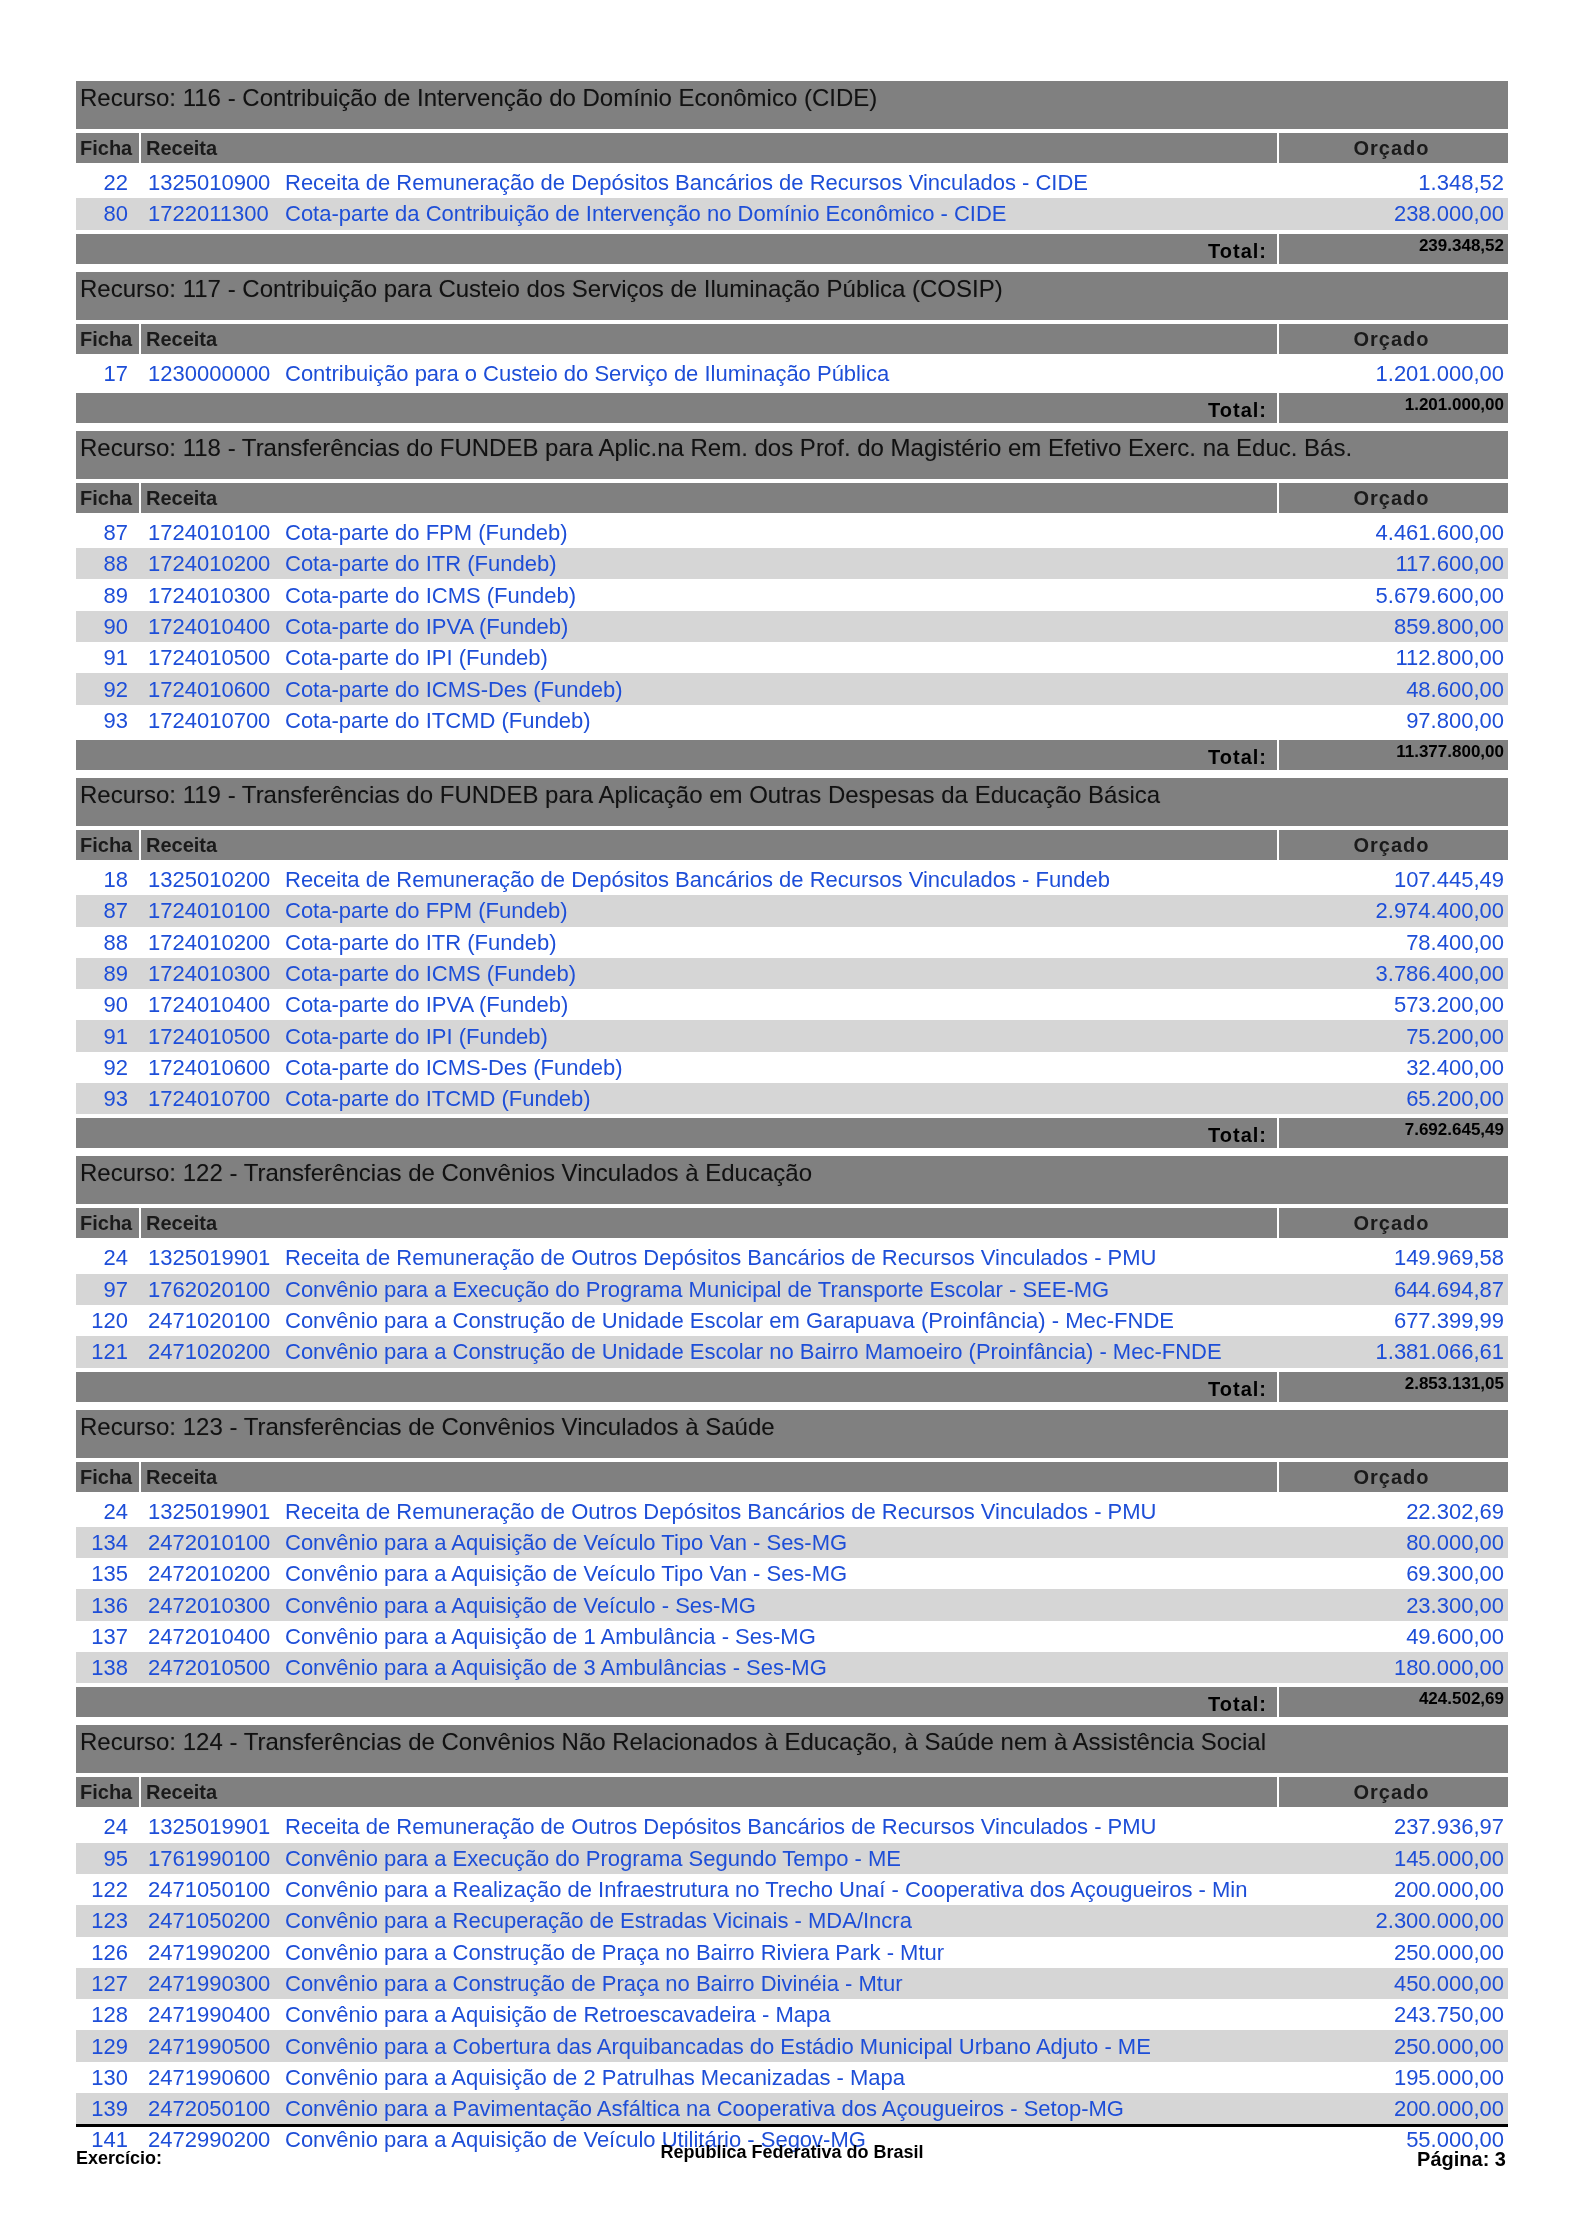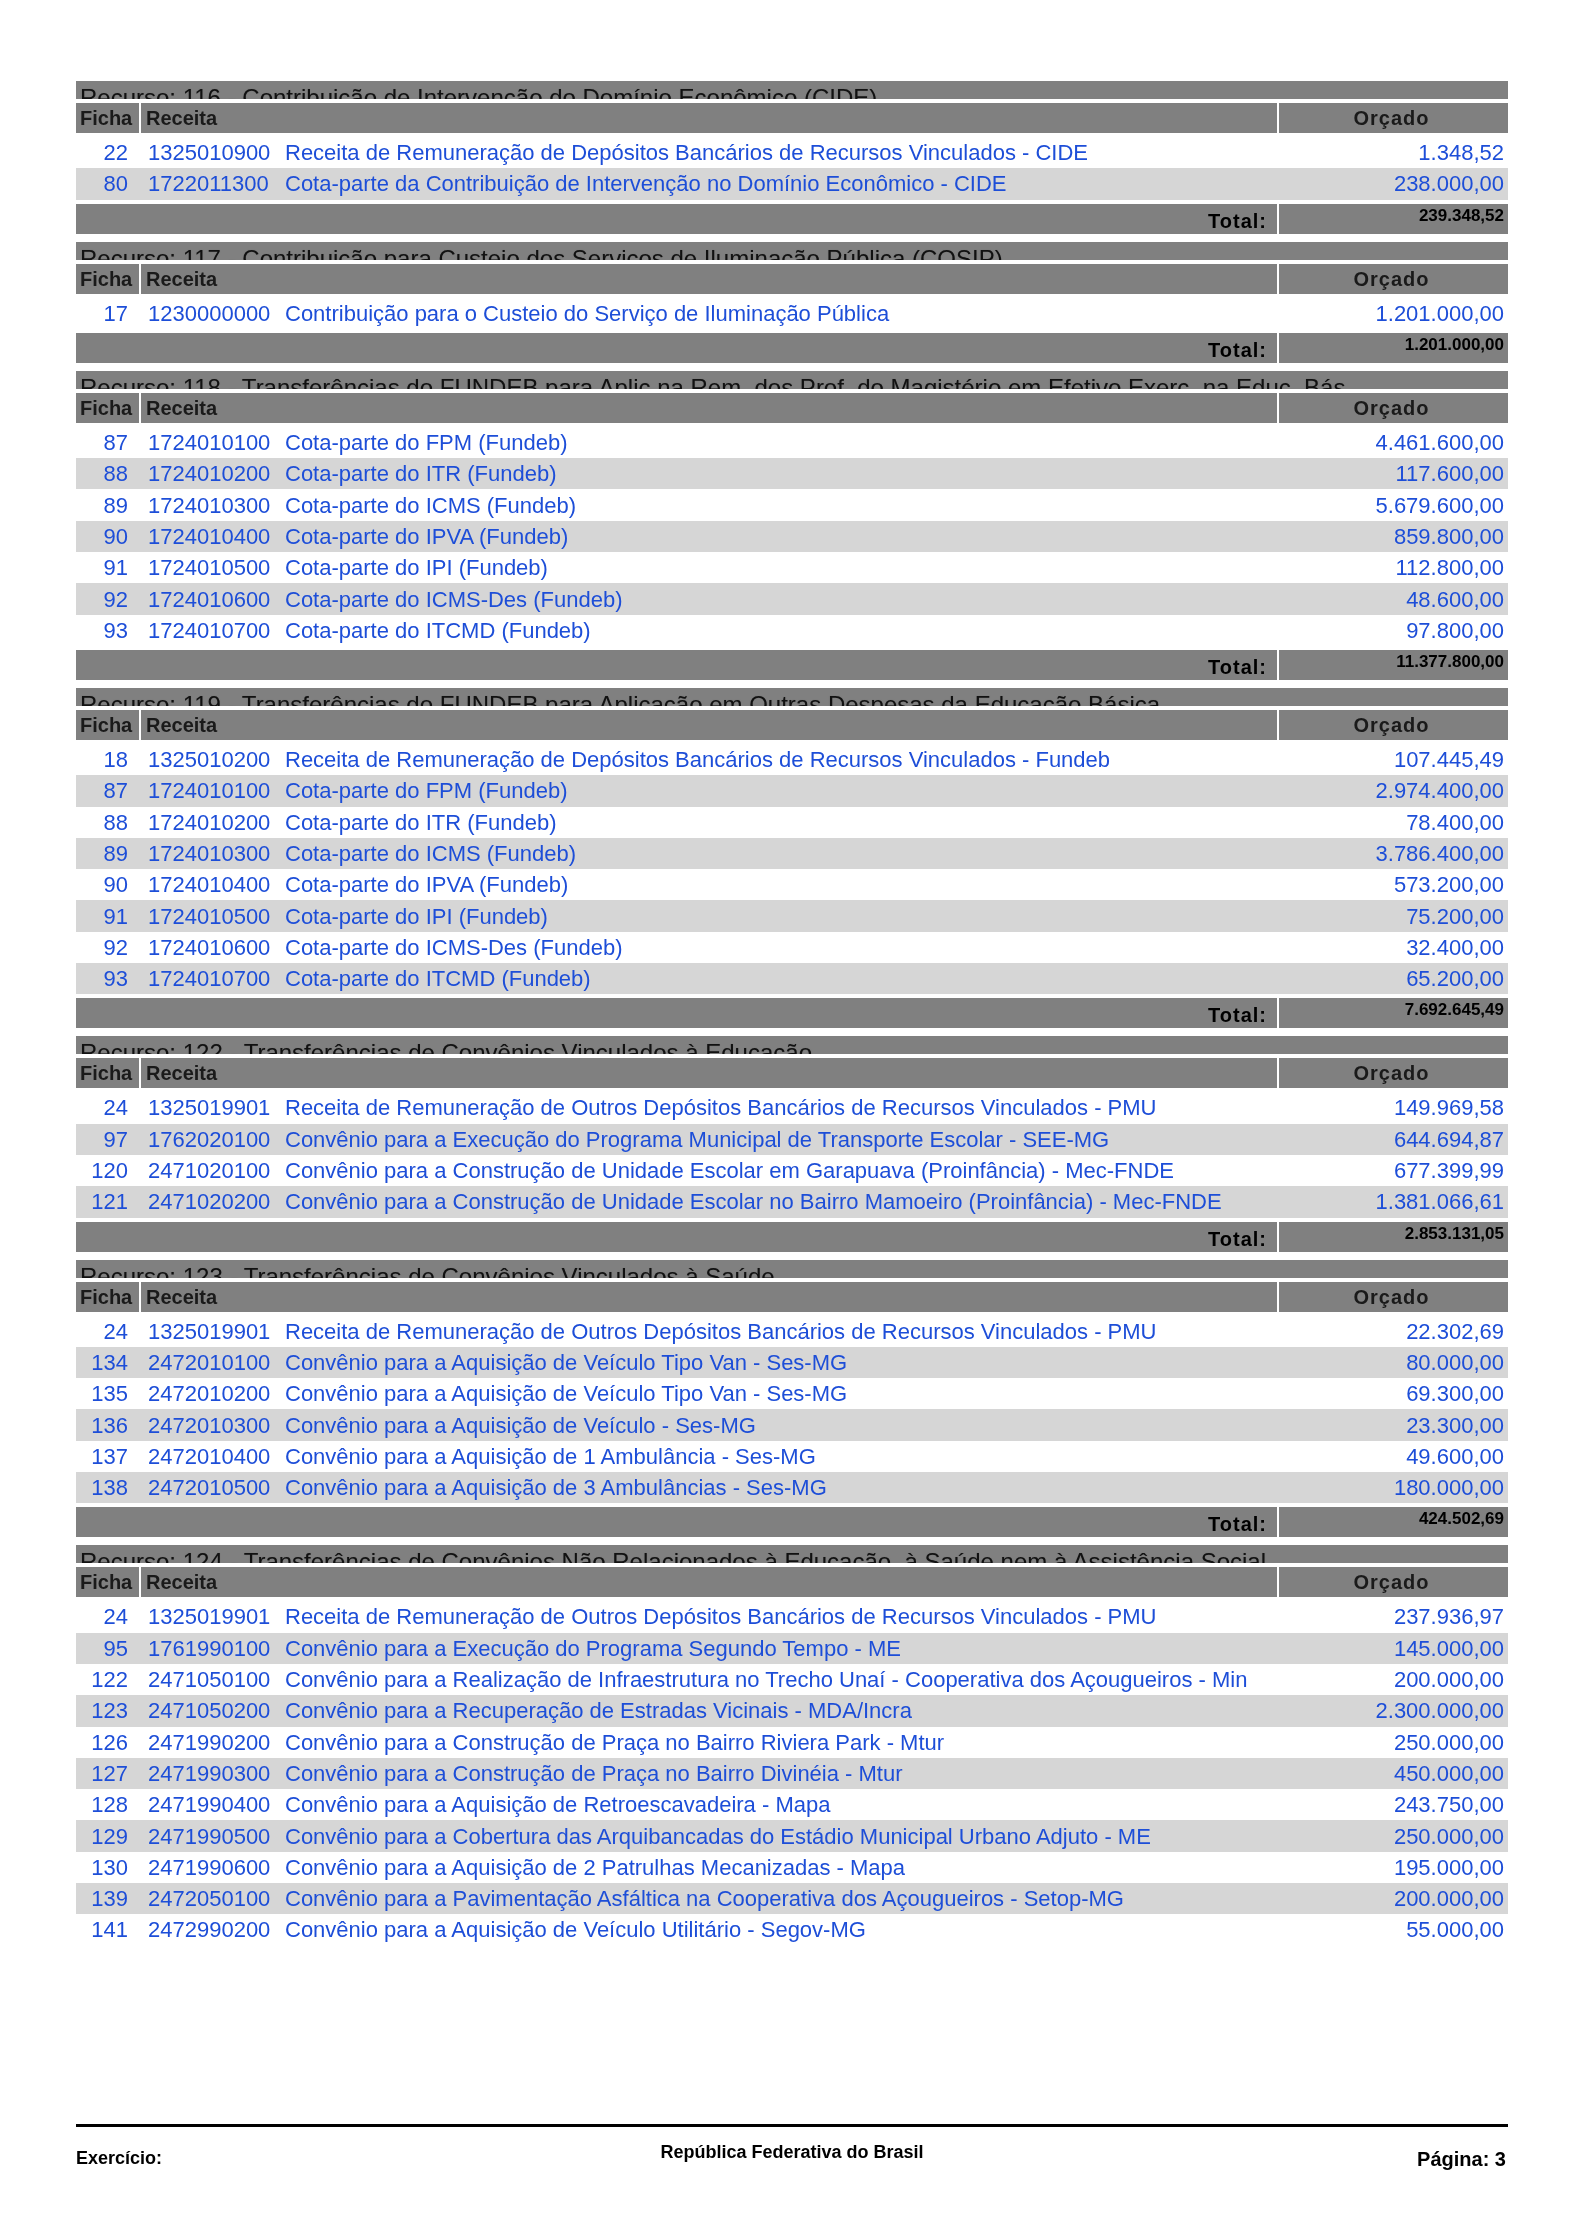--- a/index.html
+++ b/index.html
@@ -3,21 +3,21 @@
   <meta charset="utf-8">
   <style>
     html, body { margin: 0; padding: 0; background: #ffffff; }
     body {
       width: 1580px; height: 2232px; position: relative; overflow: hidden;
       font-family: "Liberation Sans", sans-serif; color: #000;
     }
     #report { position: absolute; left: 76px; top: 81px; width: 1432px; }
     .section { margin-bottom: 8px; }
     .sec-title {
-      background: #808080; height: 18px; line-height: 34px;
+      background: #808080; height: 48px; line-height: 34px;
       font-size: 24px; padding-left: 4px; color: #111;
       white-space: nowrap; overflow: hidden;
       text-shadow: 0 0 1px #666;
     }
     .hdr {
       display: flex; margin-top: 4px; height: 30px; line-height: 30px;
       font-size: 20px; font-weight: bold; color: #1a1a1a;
     }
     .hdr .h-ficha { background: #808080; width: 65px; padding-left: 4px; box-sizing: border-box; border-right: 2px solid #fff; }
     .hdr .h-receita { background: #808080; flex: 1; padding-left: 5px; border-right: 2px solid #fff; }

